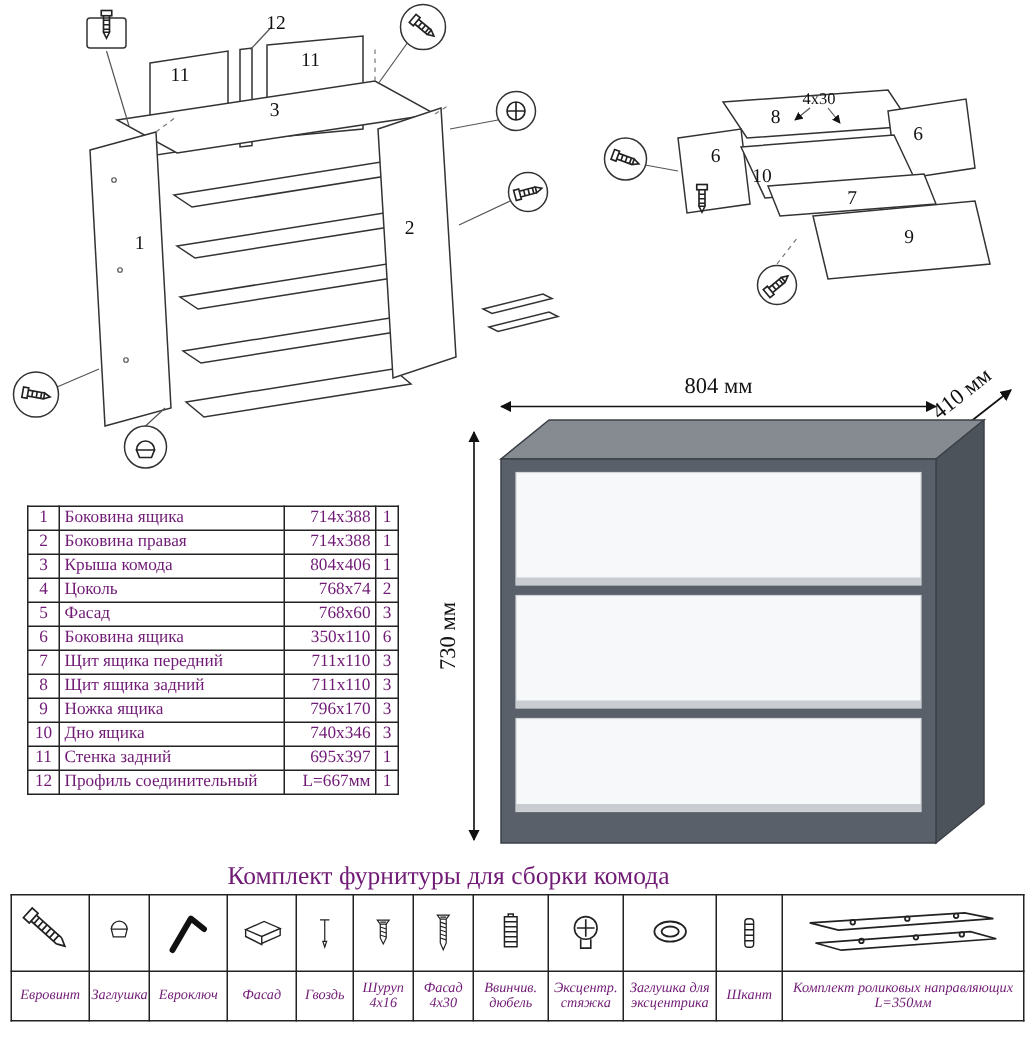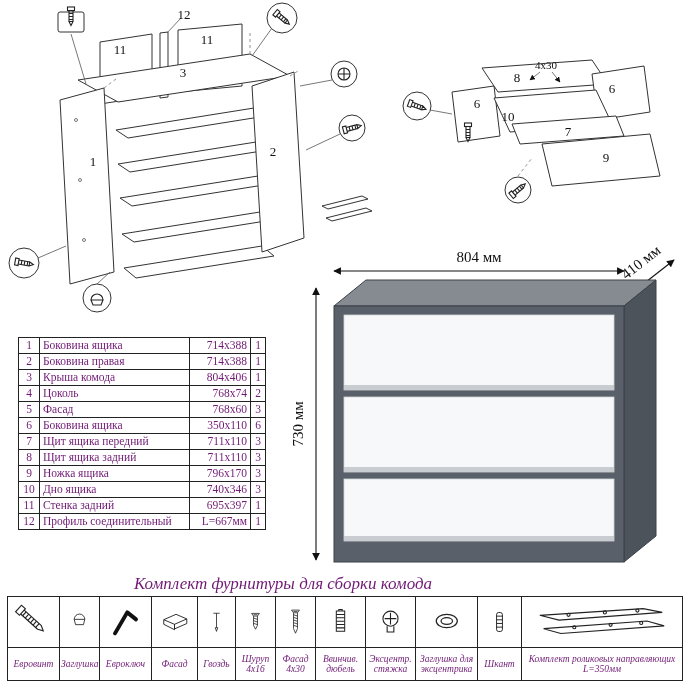--- a/index.html
+++ b/index.html
@@ -11,21 +11,21 @@
   .dashed{stroke:#777;stroke-width:0.8;fill:none;stroke-dasharray:3 3;}
   .callout{fill:#ffffff;stroke:#333;stroke-width:1;}
   .plabel{font-size:13px;}
   .dim-line{stroke:#111;stroke-width:1.1;}
   .dim-text{font-size:15px;}
   .parts-table{position:absolute;left:18px;top:337px;width:248px;border-collapse:collapse;font-size:11.5px;}
   .parts-table td{border:1px solid #222;padding:0 3px;height:15px;line-height:1.05;white-space:nowrap;overflow:hidden;}
   .parts-table .c-num{width:18px;text-align:center;padding:0 1px;}
   .parts-table .c-size{width:54px;text-align:right;}
   .parts-table .c-qty{width:12px;text-align:center;padding:0 1px;}
-  .hw-title{position:absolute;top:574px;left:0;width:566px;text-align:center;font-size:17px;font-style:italic;}
+  .hw-title{position:absolute;top:574px;left:16px;width:566px;text-align:center;font-size:17px;}
   .hw-table{position:absolute;left:7px;top:596px;width:675px;border-collapse:collapse;table-layout:fixed;font-style:italic;}
   .hw-table td{border:1px solid #222;text-align:center;vertical-align:middle;padding:1px;overflow:hidden;}
   .hw-icon-cell{height:48px;}
   .hw-icon-cell svg{display:block;margin:0 auto;height:44px;max-width:100%;}
   .hw-name-cell{height:30px;font-size:9.5px;line-height:1.1;}
   .hw-qty-cell{height:16px;font-size:12px;}
   .abs{position:absolute;}
 </style>
 </head>
 <body>

